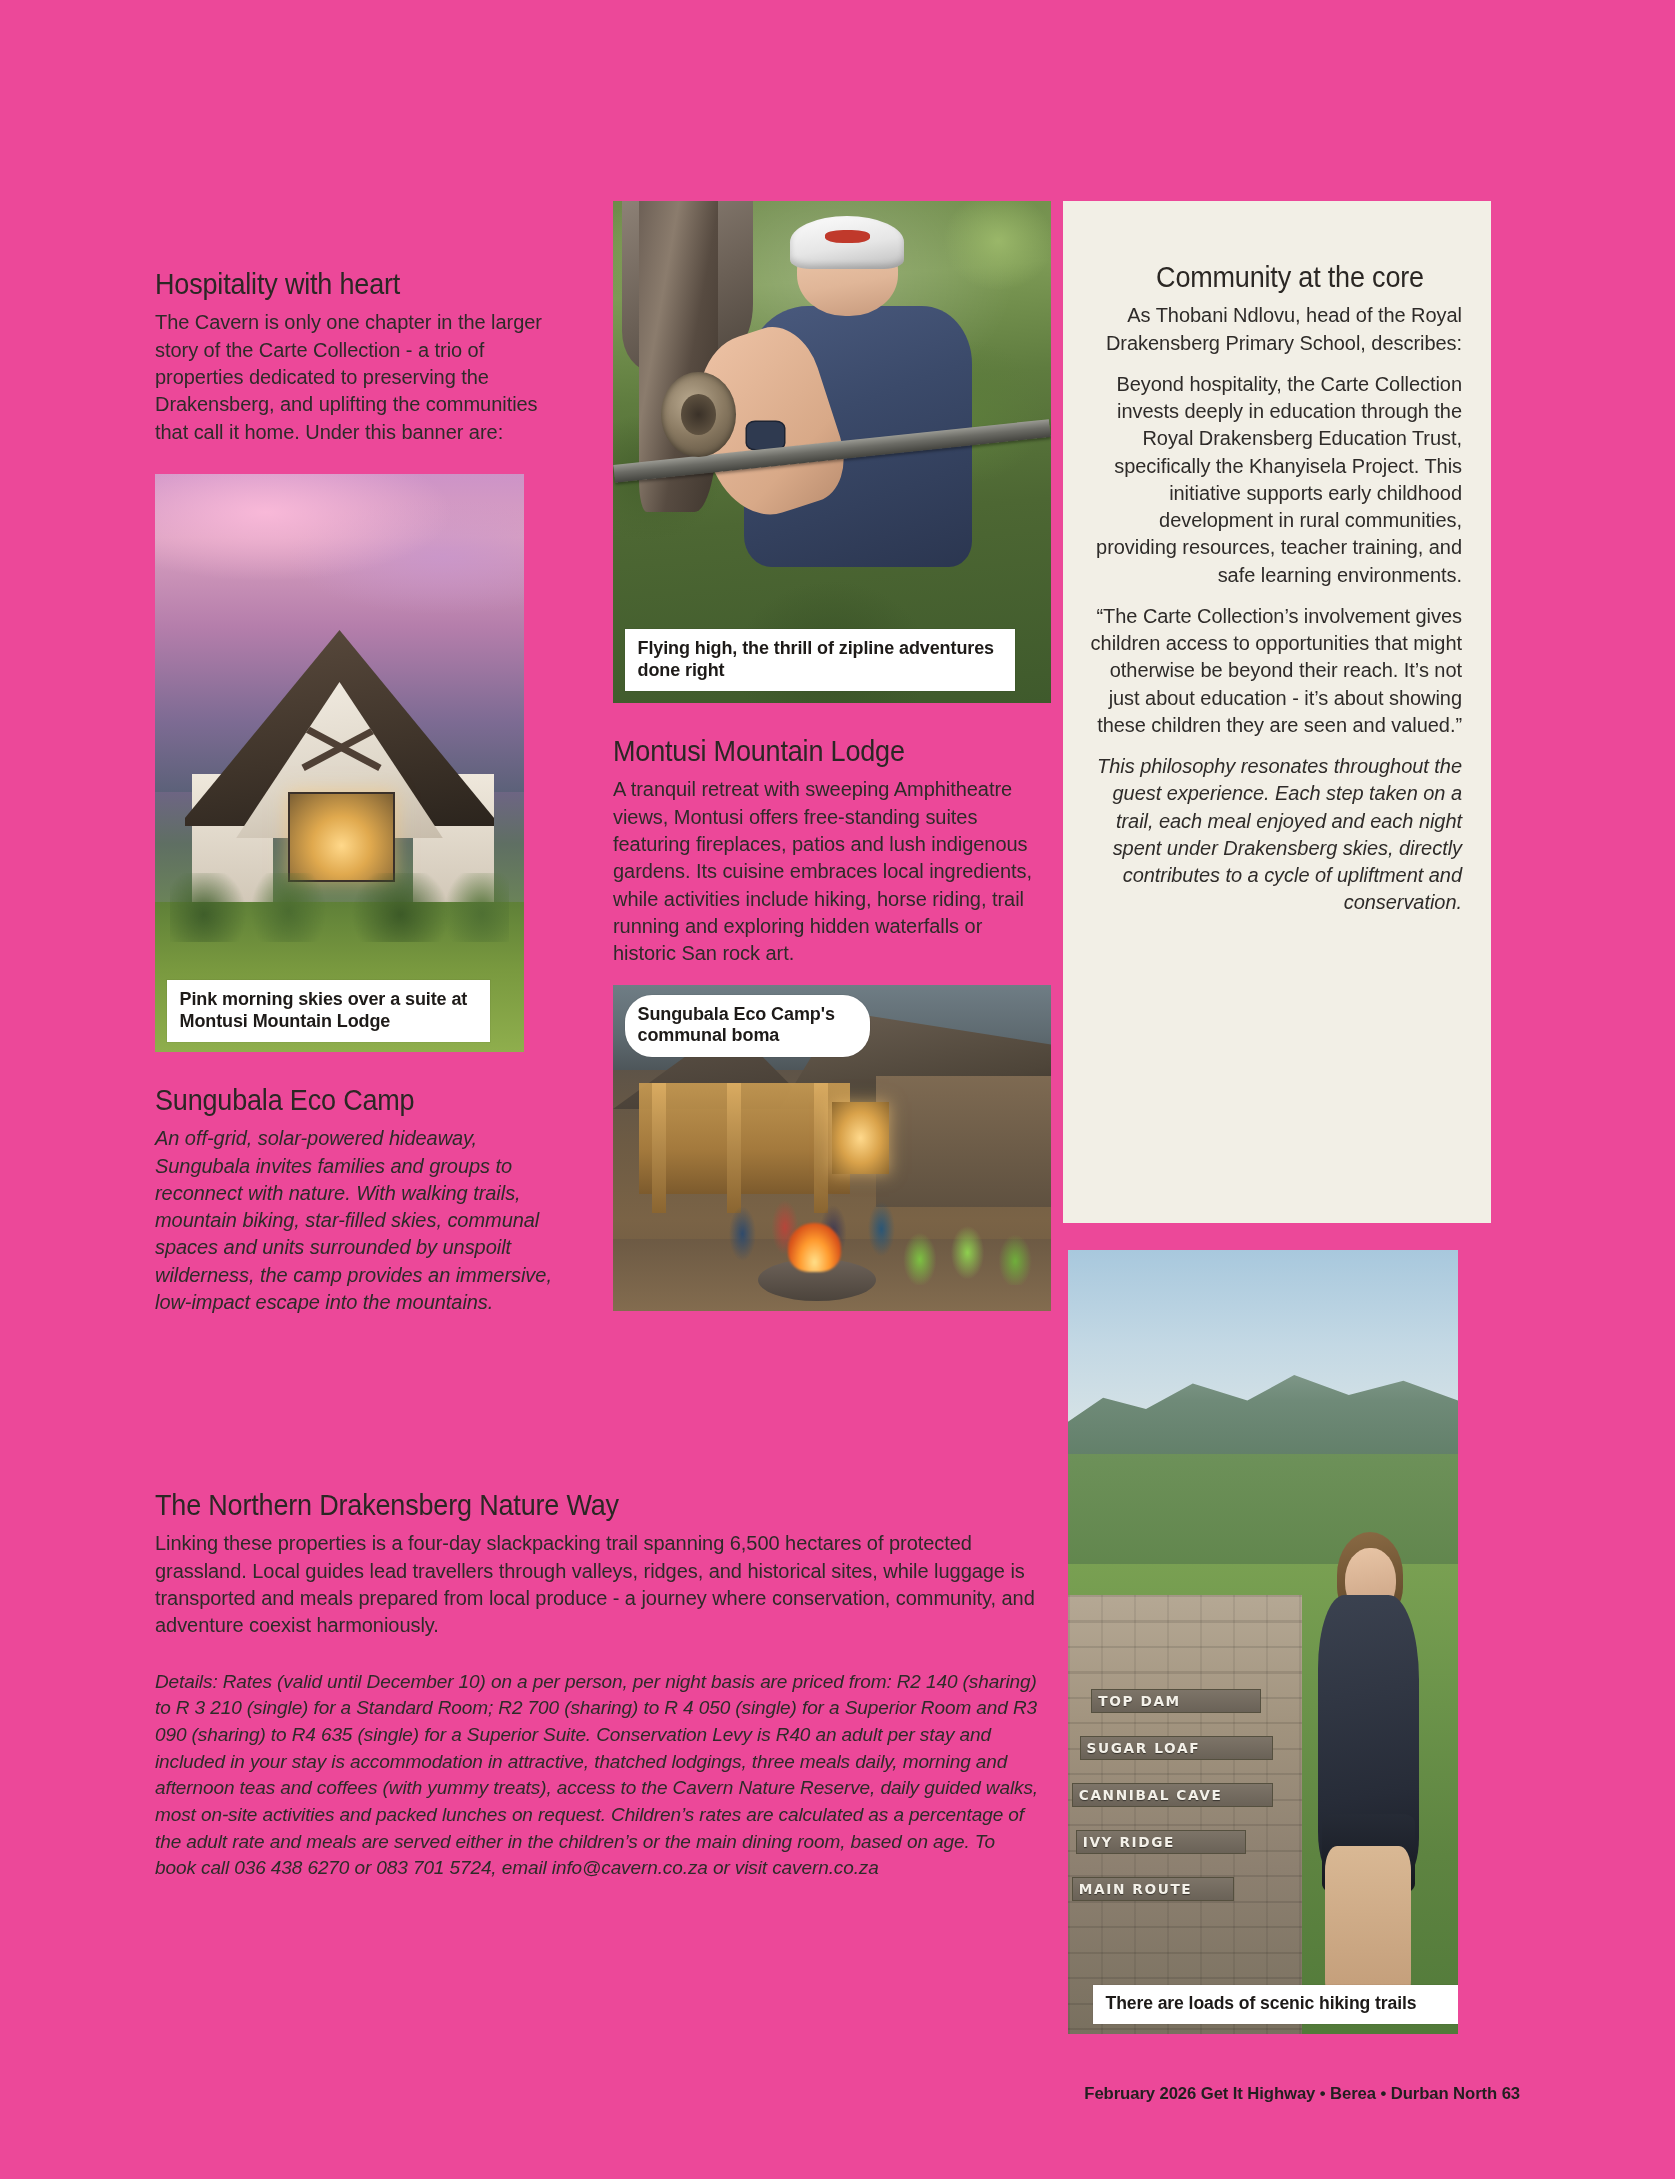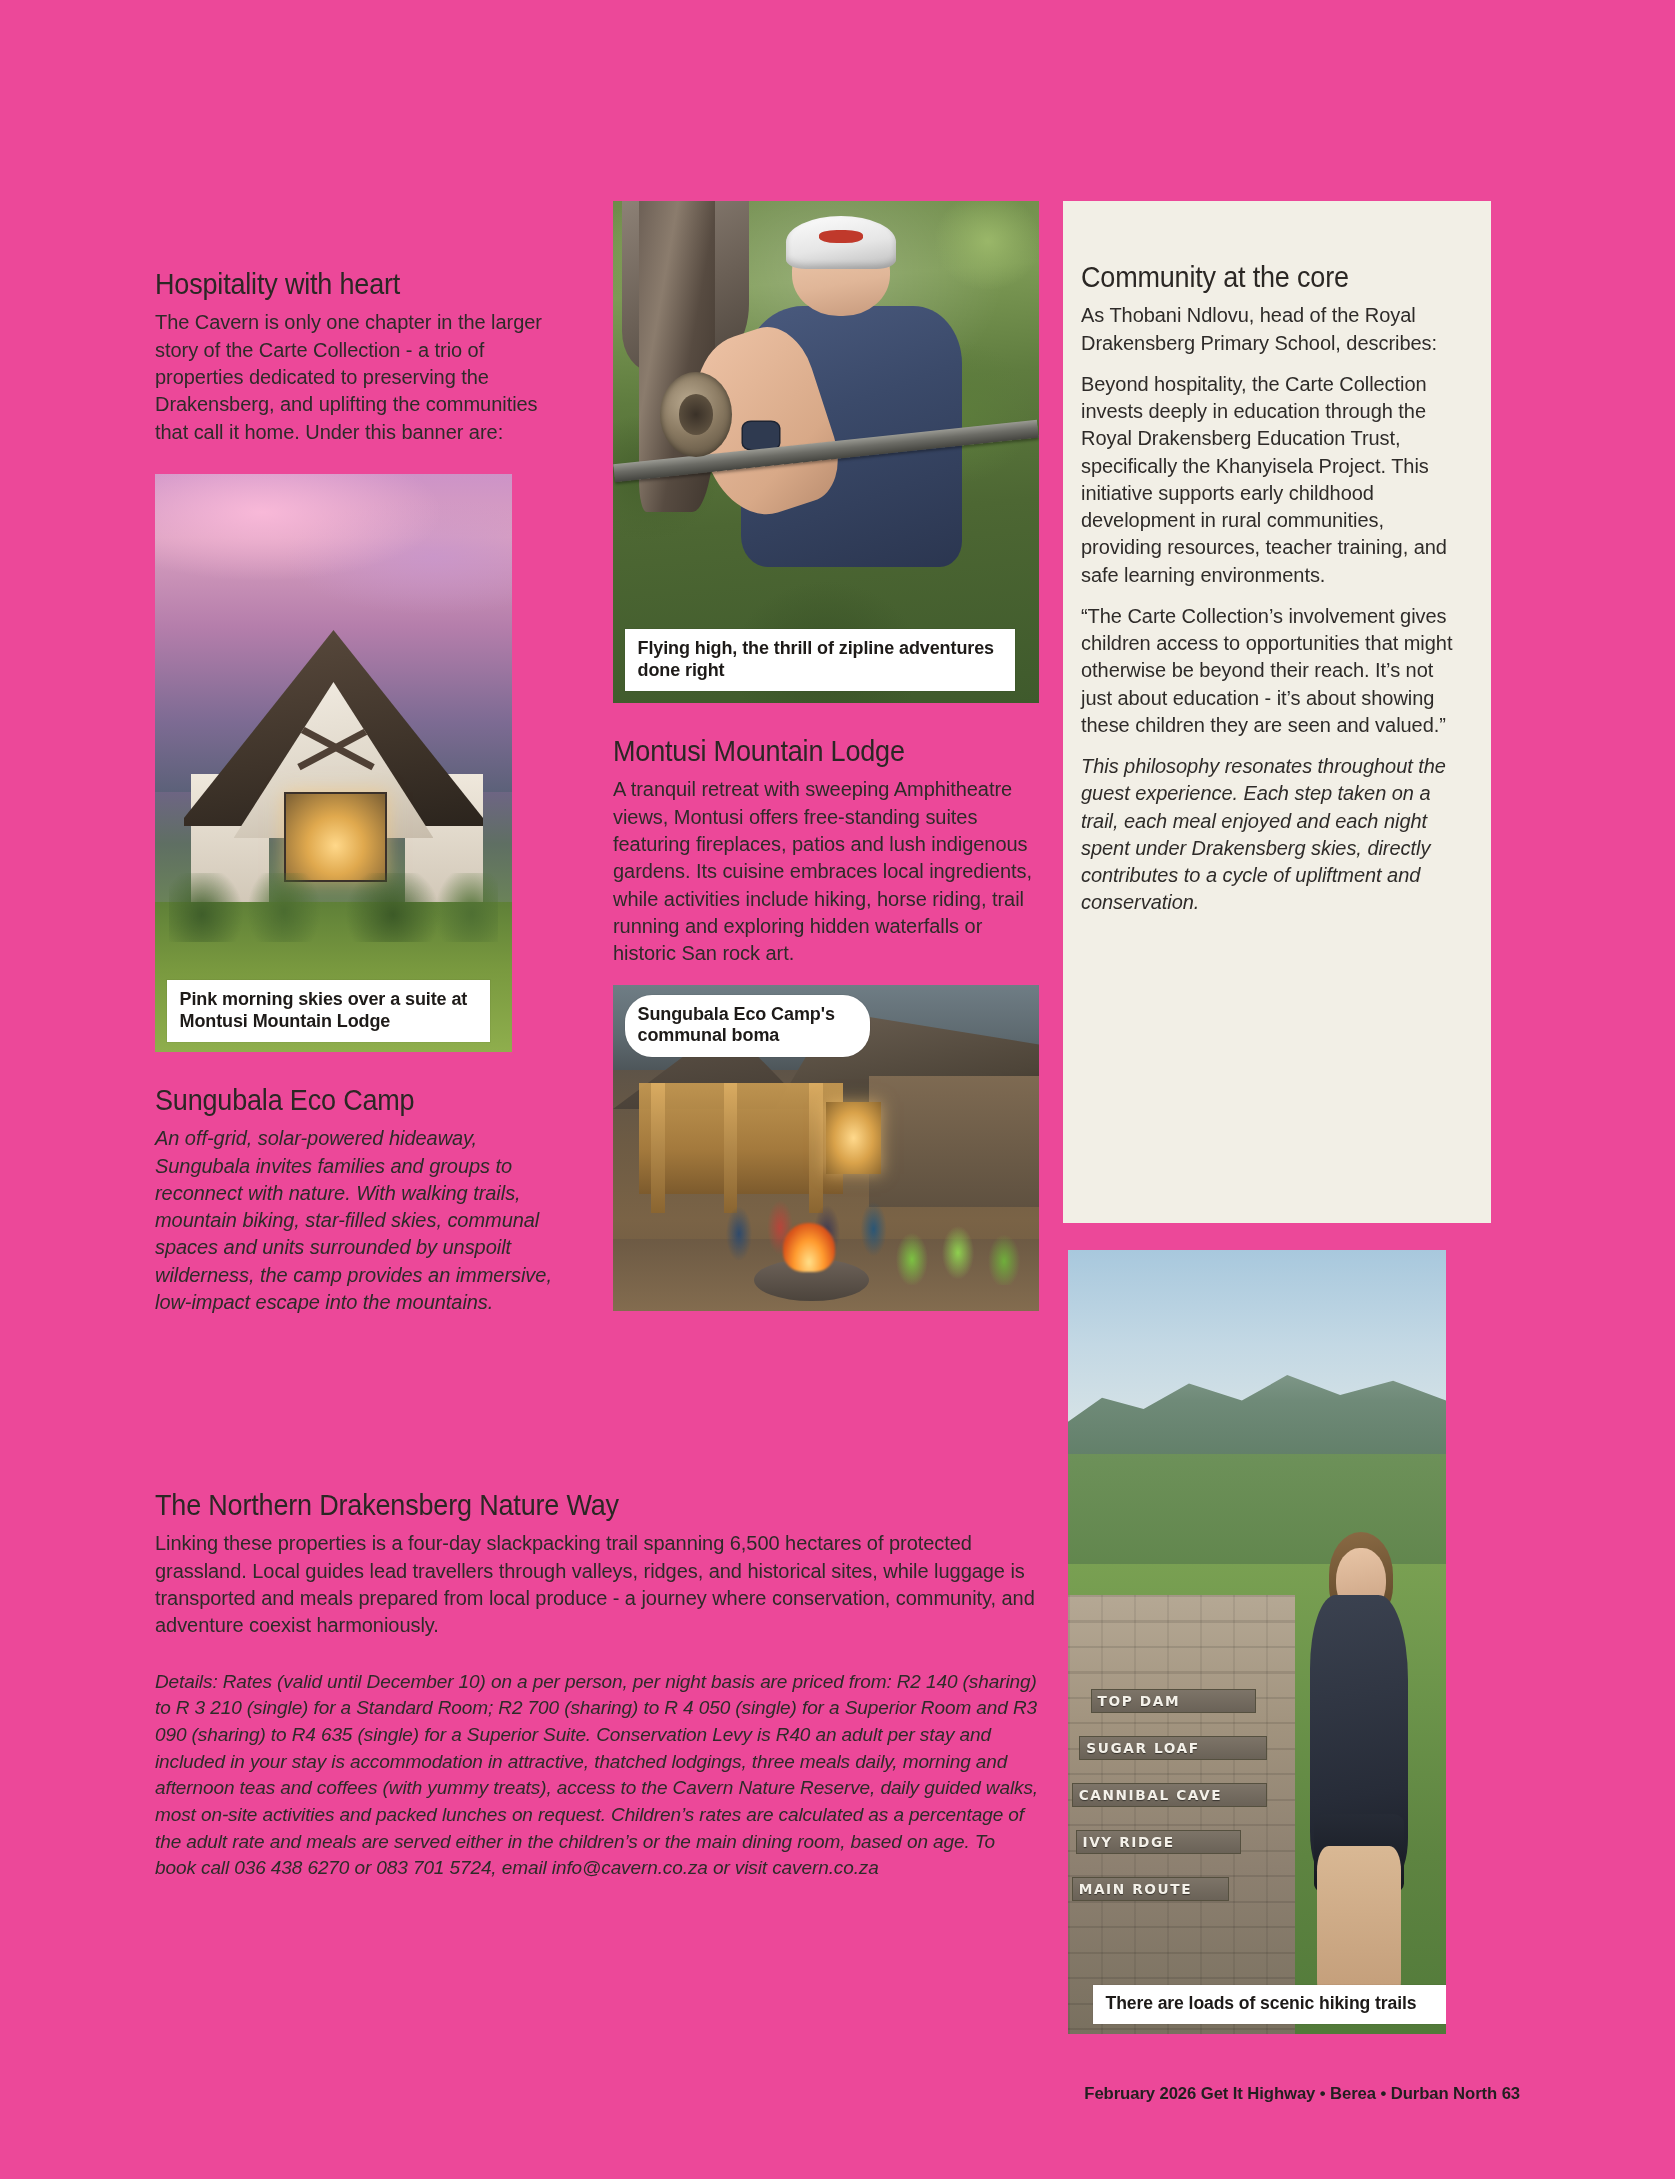--- a/index.html
+++ b/index.html
@@ -61,27 +61,29 @@
     position: absolute;
     left: 1063px;
     top: 201px;
     width: 428px;
     background: #f2efe6;
     padding: 0;
     height: 1022px;
   }
   .col-right-inner {
     padding: 59px 29px 29px 18px;
+    text-align: right;
   }
 
   
   .photo {
     position: relative;
     overflow: hidden;
     background: #cfcfc8;
+    padding-left: 12px;
   }
   .photo-caption {
     position: absolute;
     background: #ffffff;
     color: #1d1a18;
     font-weight: bold;
     font-size: 18px;
     line-height: 1.2;
     padding: 8.8px 11.8px 9.8px 12.7px;
     letter-spacing: -0.1px;

